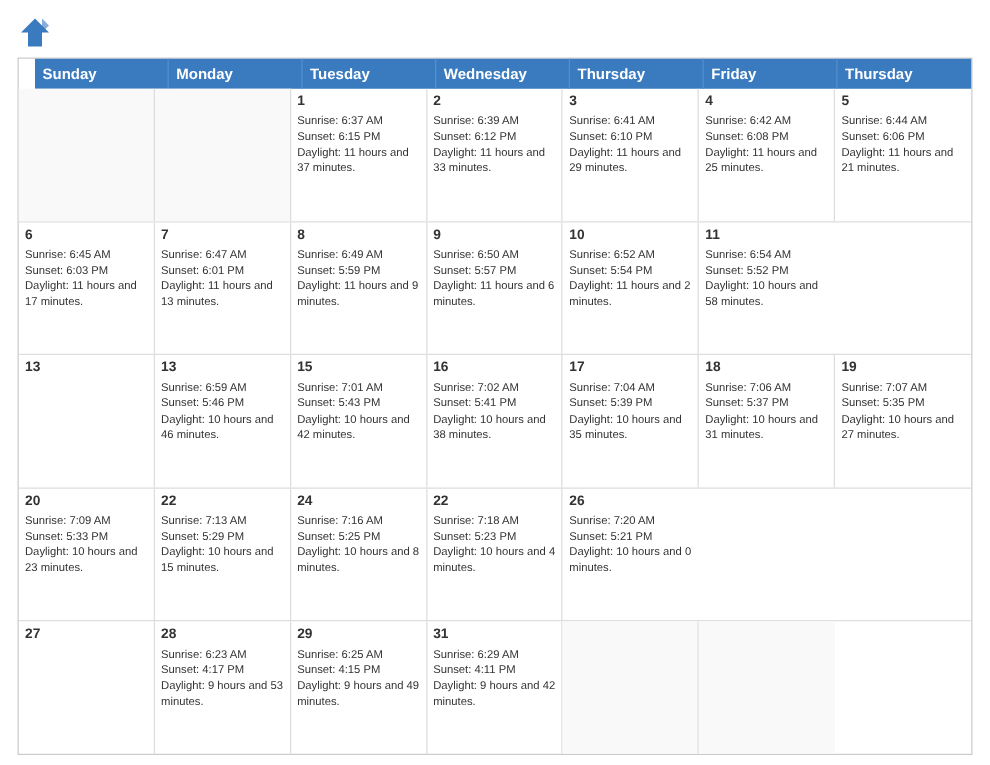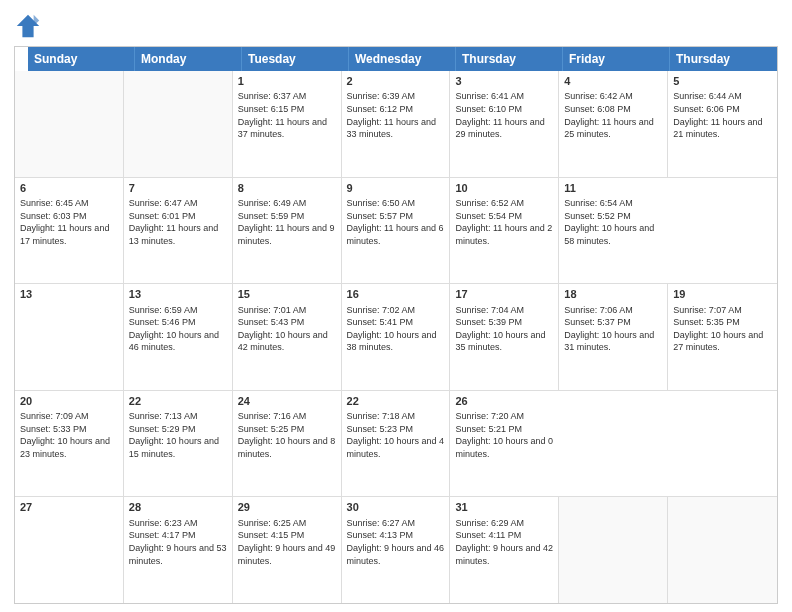--- a/index.html
+++ b/index.html
@@ -251,24 +251,20 @@
           </div>
           <div class="cal-cell">
             <span class="day-num">28</span>
             <div class="cell-text">Sunrise: 6:23 AM<br>Sunset: 4:17 PM<br>Daylight: 9 hours and 53 minutes.</div>
           </div>
           <div class="cal-cell">
             <span class="day-num">29</span>
             <div class="cell-text">Sunrise: 6:25 AM<br>Sunset: 4:15 PM<br>Daylight: 9 hours and 49 minutes.</div>
           </div>
           <div class="cal-cell">
-            <span class="day-num">30</span>
-            <div class="cell-text">Sunrise: 6:27 AM<br>Sunset: 4:13 PM<br>Daylight: 9 hours and 46 minutes.</div>
-          </div>
-          <div class="cal-cell">
             <span class="day-num">31</span>
             <div class="cell-text">Sunrise: 6:29 AM<br>Sunset: 4:11 PM<br>Daylight: 9 hours and 42 minutes.</div>
           </div>
           <div class="cal-cell empty"></div>
           <div class="cal-cell empty"></div>
         </div>
       </div>
   </div>
 </div>
 

